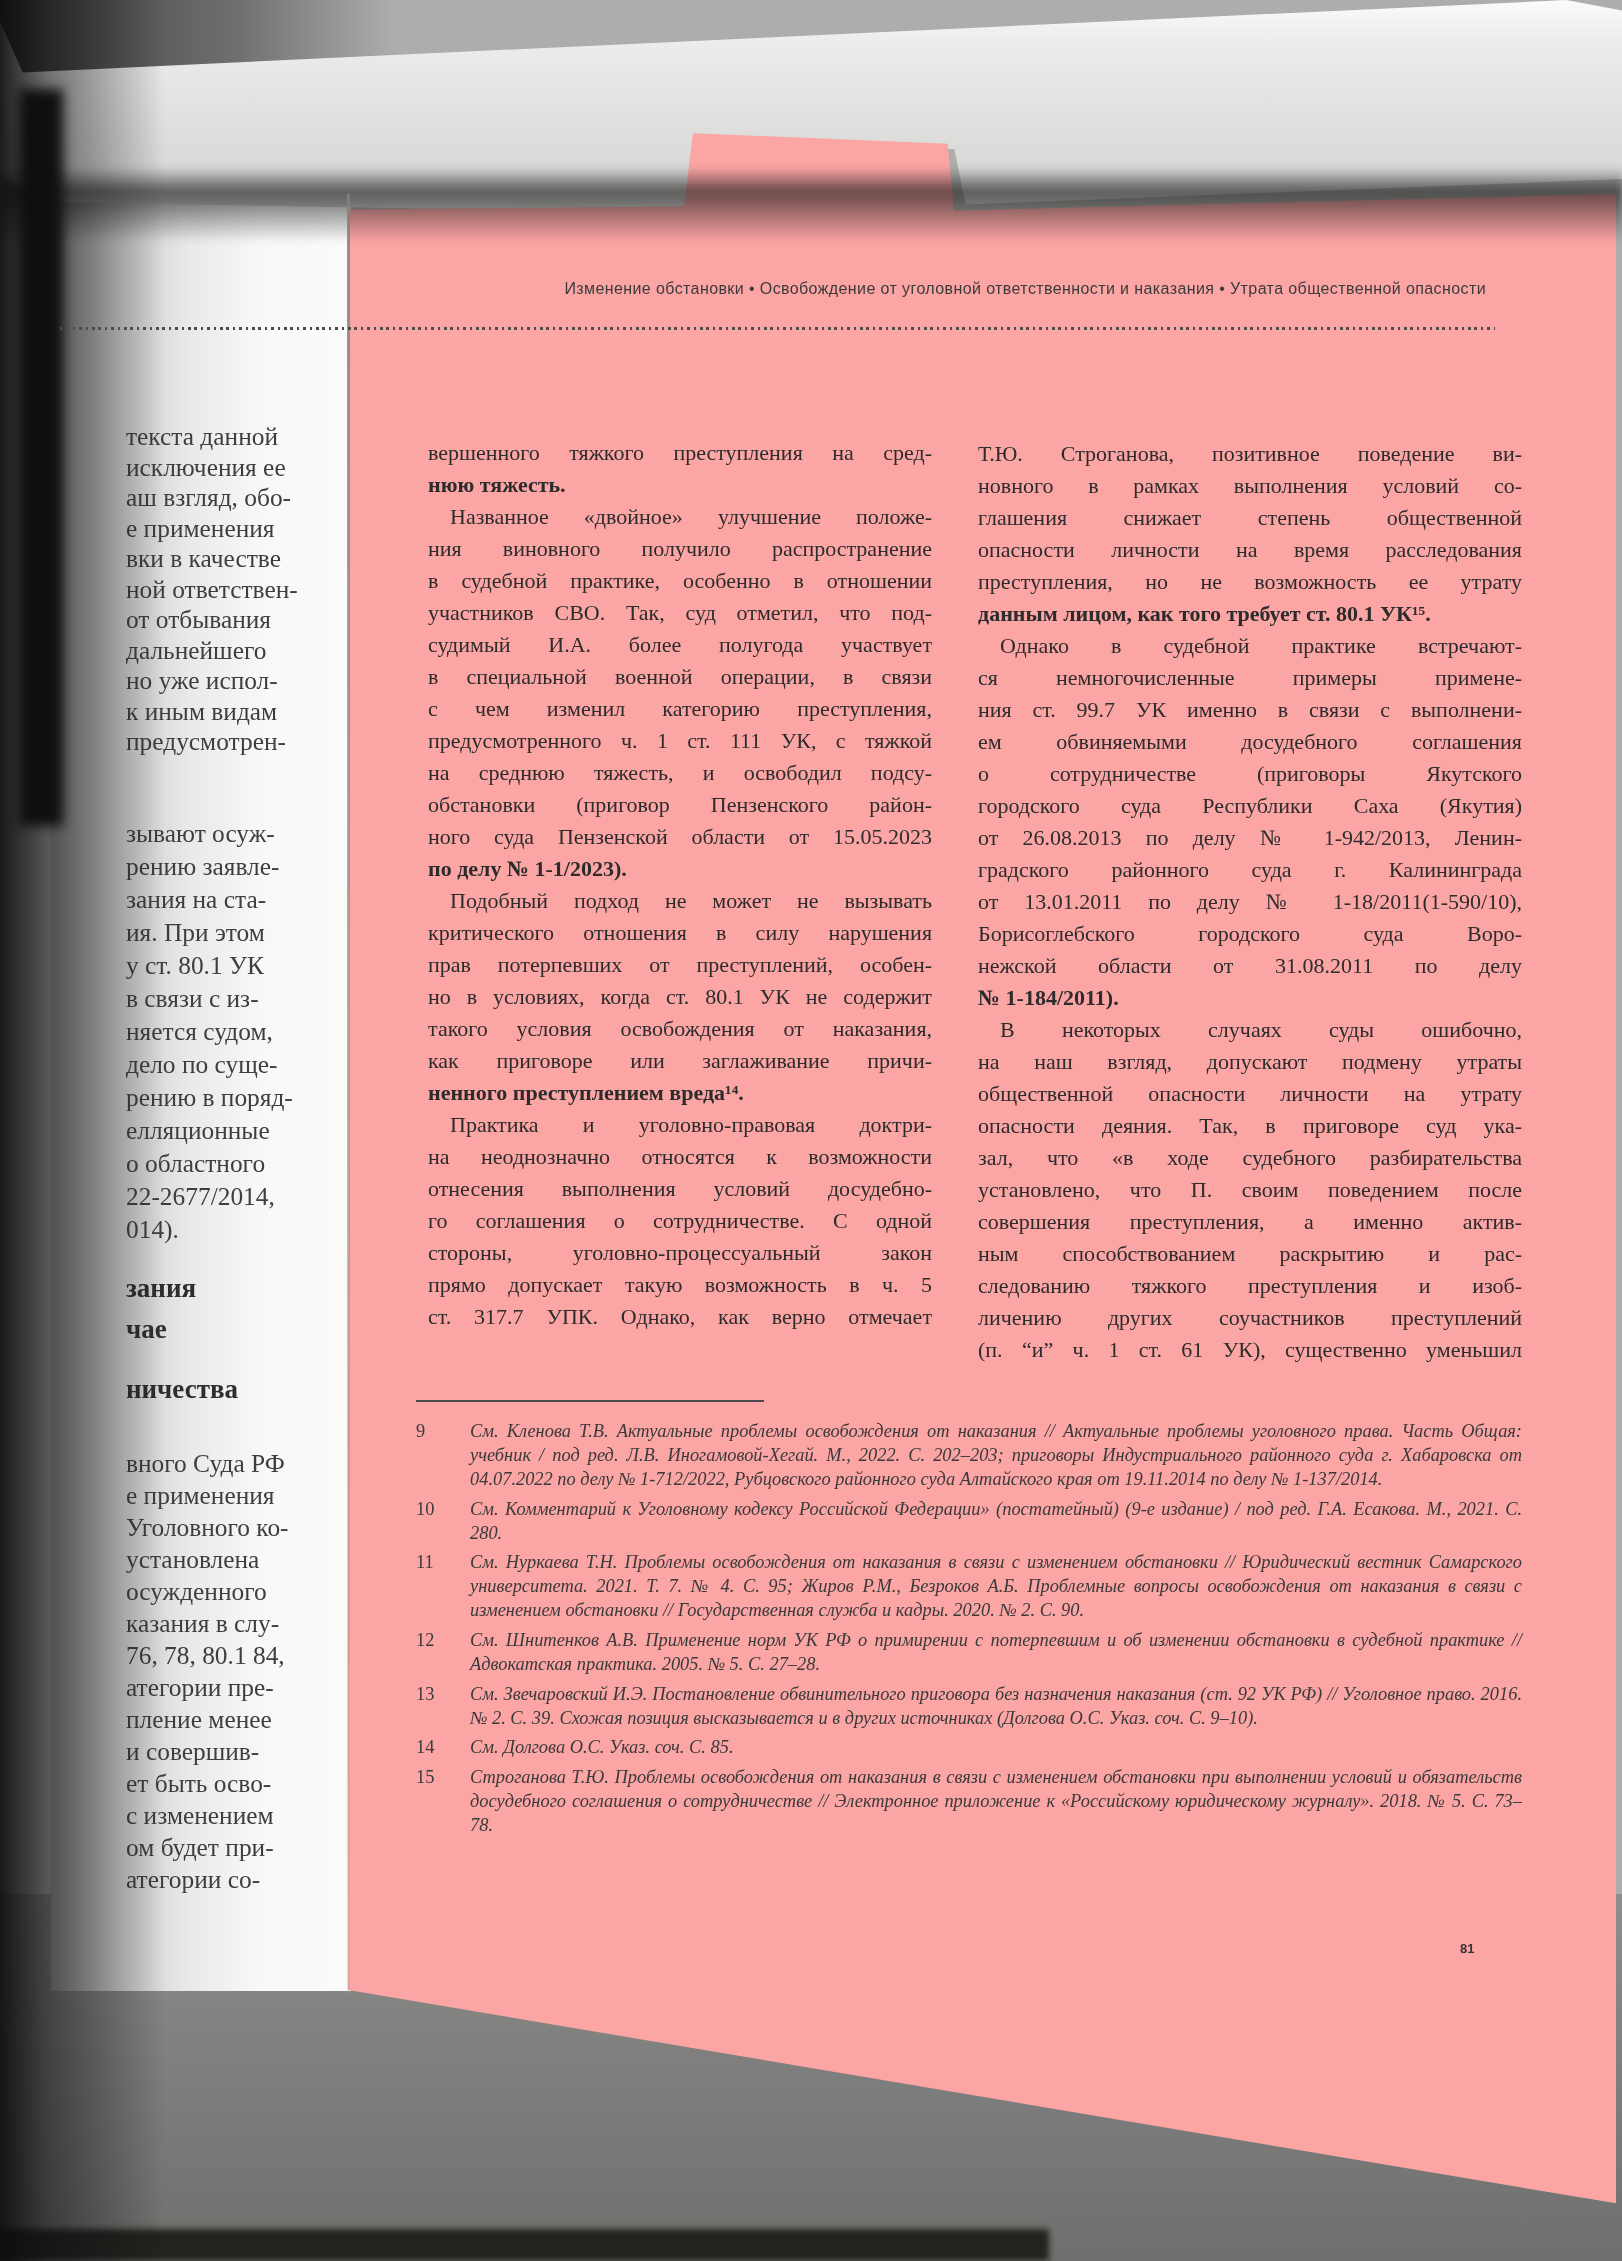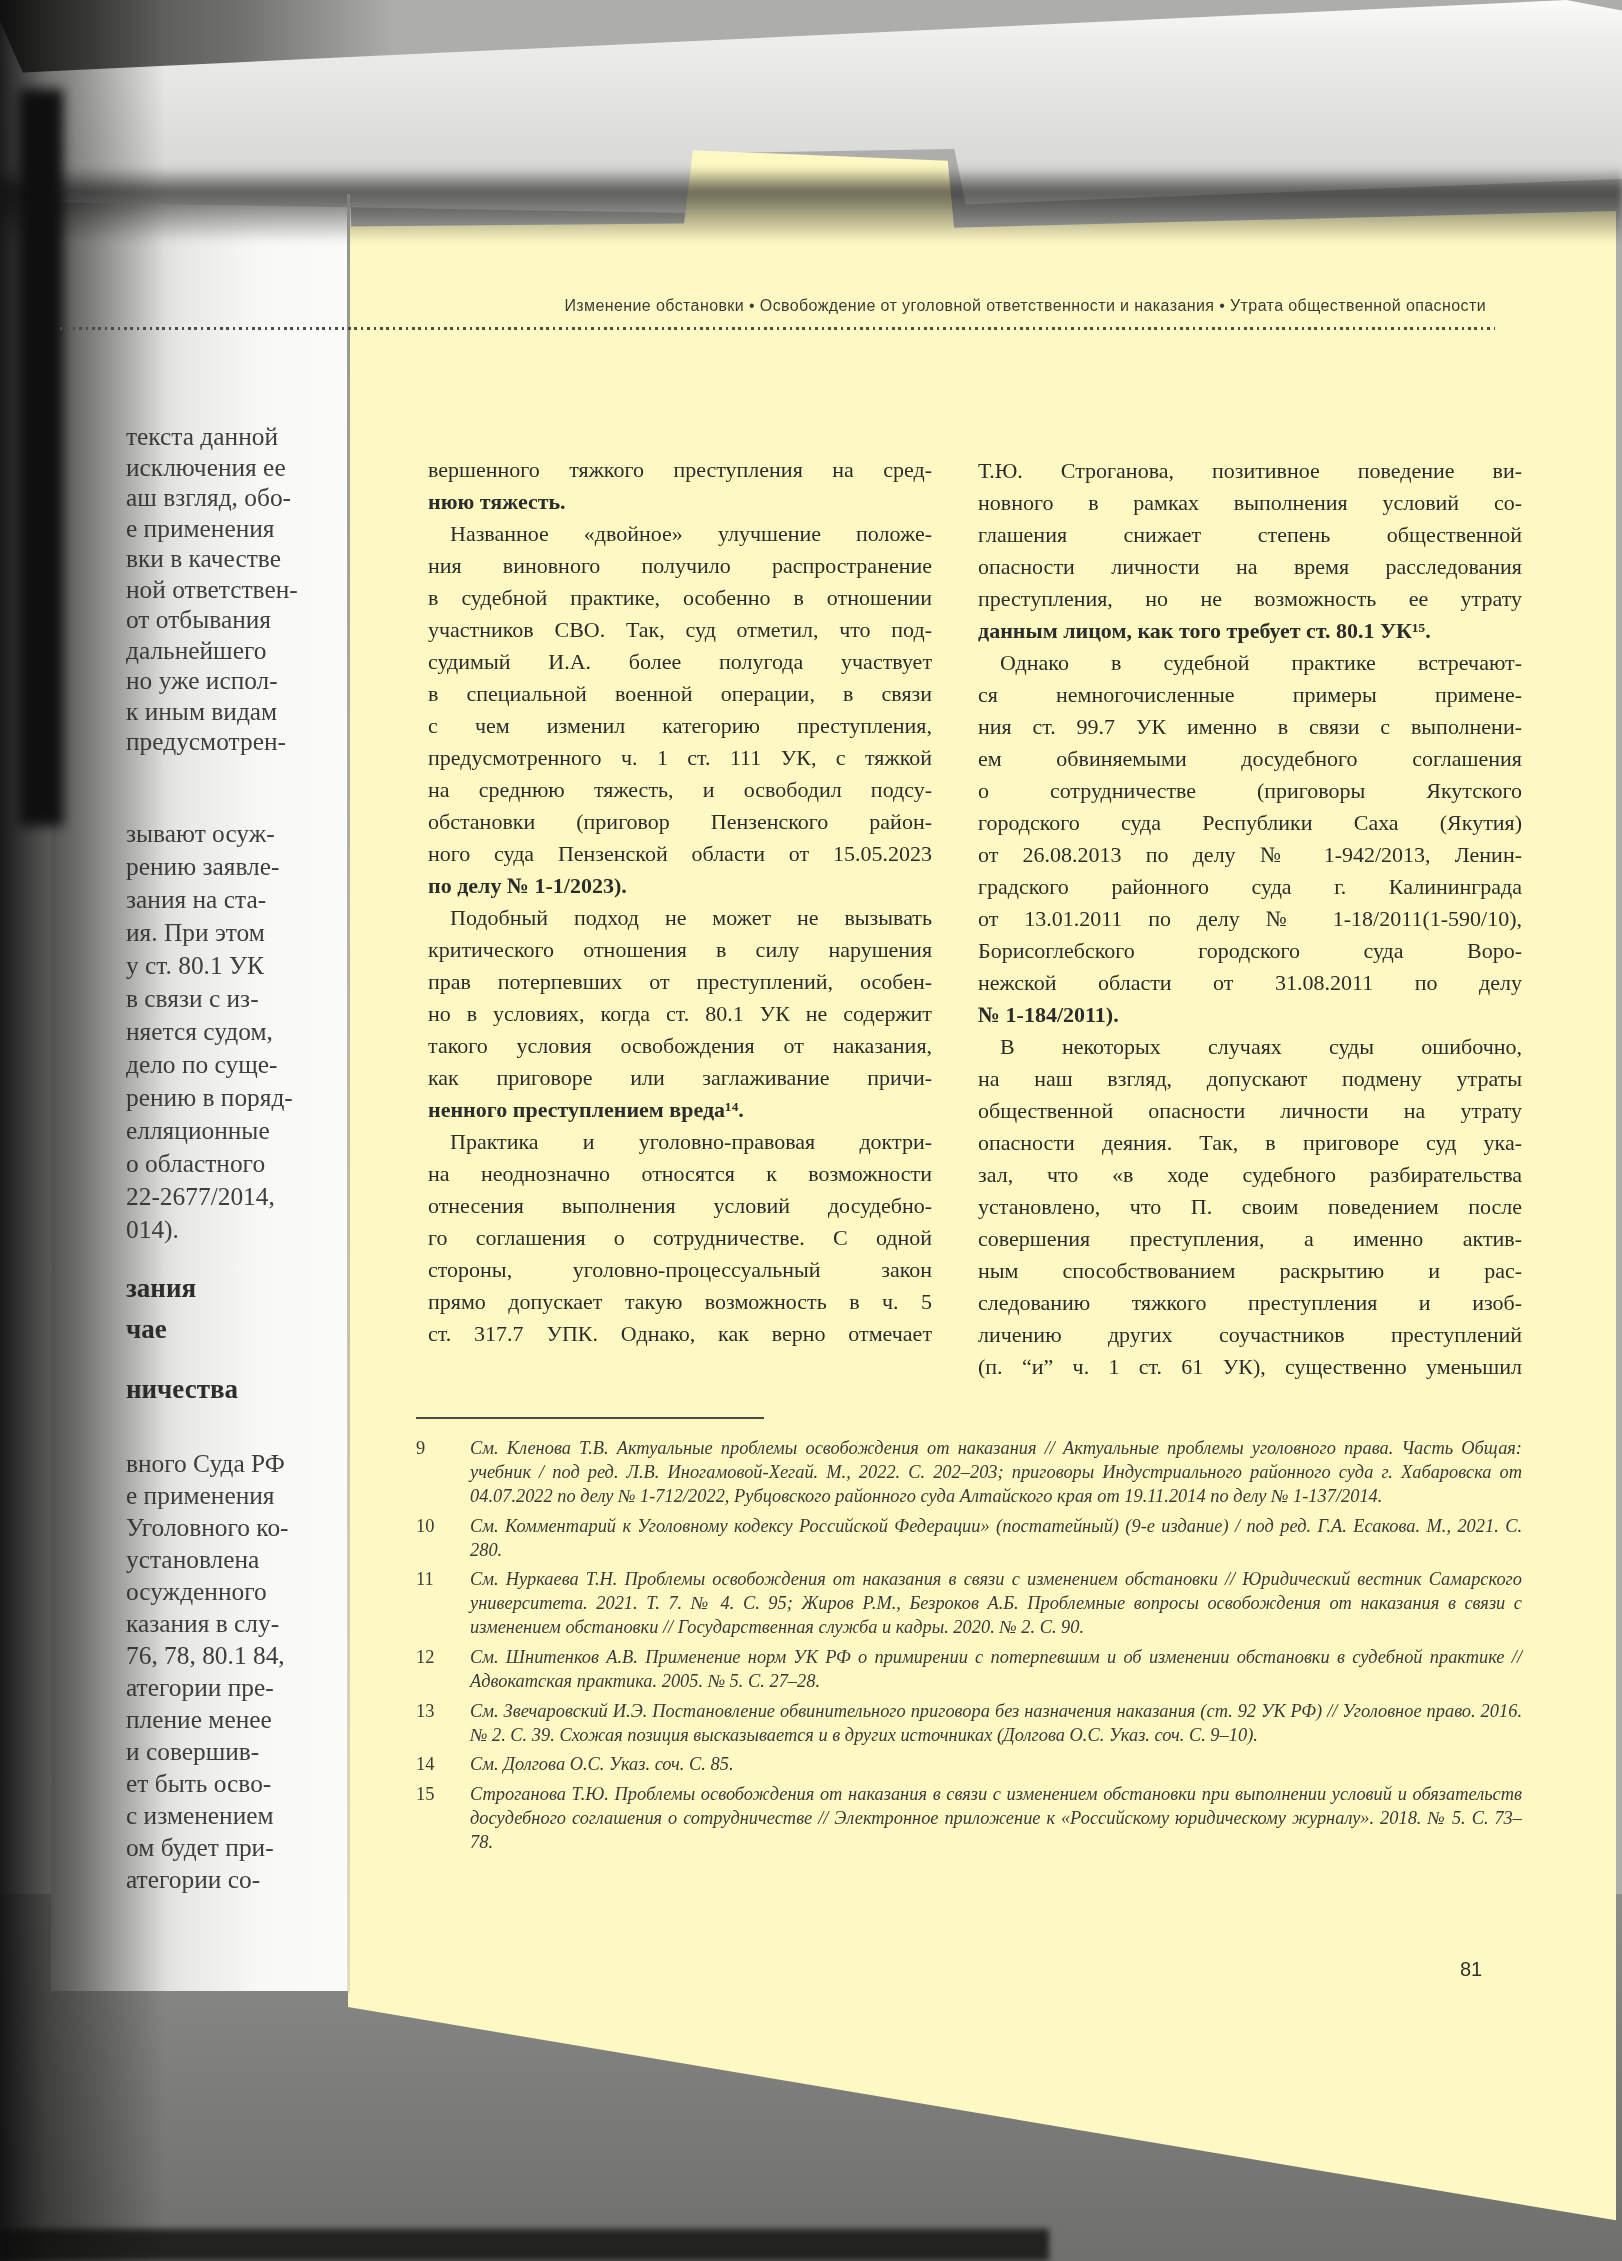--- a/index.html
+++ b/index.html
@@ -24,39 +24,39 @@
     background:linear-gradient(to right,#9e9e9c 0px,#c6c6c4 60px,#e9e9e7 137px,#f8f8f6 210px,#fbfbf9 100%);}
   .up-group{position:absolute;left:75px;width:222px;color:#3e3e3e;font-size:25.4px;filter:blur(0.3px);}
   .up-a{top:218px;line-height:30.5px;}
   .up-b{top:614px;line-height:33px;}
   .up-c{top:1244px;line-height:32px;}
   .up-line{white-space:nowrap;}
   .up-head{position:absolute;left:75px;color:#2e2e2e;font-weight:bold;font-size:27px;filter:blur(0.3px);}
   .up-h1{top:1070px;} .up-h2{top:1111px;} .up-h3{top:1171px;}
 
   
-  .page{position:absolute;left:348px;top:144px;width:1268px;height:2091px;z-index:5;
-    background:#fef9c3;
+  .page{position:absolute;left:348px;top:127px;width:1268px;height:2091px;z-index:5;
+    background:#fca5a5;
     clip-path:polygon(0 3.95%,26.5% 3.8%,27.2% 0.3%,47.3% 0.8%,47.8% 4%,100% 3.2%,100% 99.3%,0 89.1%);
     filter:drop-shadow(0 6.4px 9px rgba(0,0,0,.35));}
   .running-head{position:absolute;top:153px;right:130px;
     font-family:"Liberation Sans","DejaVu Sans",sans-serif;font-size:16px;color:#3b3b3b;
     letter-spacing:0.4px;white-space:nowrap;}
   .col{position:absolute;color:#2c2c2c;font-size:22px;line-height:32px;}
   .col-left{left:68px;top:310px;width:516px;}
   .col-right{left:618px;top:311px;width:556px;}
   .line{text-align:justify;text-align-last:justify;white-space:normal;overflow:hidden;height:32px;margin-left:12px;}
   .line.no-just{text-align-last:left;font-weight:bold;}
   .fn-rule{position:absolute;left:68px;top:1273px;width:348px;height:1.9px;background:#4a4a4a;}
   .footnotes{position:absolute;left:68px;top:1292px;width:1106px;}
   .fn{display:flex;margin-bottom:5.7px;color:#3a3a3a;font-size:18.4px;line-height:24px;}
   .fn-num{flex:0 0 54px;}
   .fn-text{flex:1 1 auto;text-align:justify;font-style:italic;}
   .page-number{position:absolute;left:1112px;top:1814px;
-    font-family:"Liberation Sans","DejaVu Sans",sans-serif;font-size:20px;color:#333331;}
+    font-family:"Liberation Sans","DejaVu Sans",sans-serif;font-size:13px;color:#333331;font-weight:bold;}
 
   
   .lid-shadow{position:absolute;left:0;top:167px;width:1623px;height:76px;z-index:6;pointer-events:none;
     background:linear-gradient(to bottom,rgba(18,18,18,0) 0%,rgba(18,18,18,.62) 32%,rgba(18,18,18,.5) 48%,rgba(18,18,18,0) 100%);
     filter:blur(3.8px);}
   .fold-line{position:absolute;left:347px;top:194px;width:2.5px;height:1799px;z-index:7;
     background:linear-gradient(to bottom,rgba(130,130,128,.85),rgba(170,170,168,.35));}
   .dotted-rule{position:absolute;left:60px;top:327px;width:1435px;height:2.5px;z-index:9;
     background:repeating-linear-gradient(90deg,#4c4c4c 0 2.5px,transparent 2.5px 6.4px);}
   .left-shade{position:absolute;left:0;top:0;width:165px;height:2261px;z-index:8;pointer-events:none;

